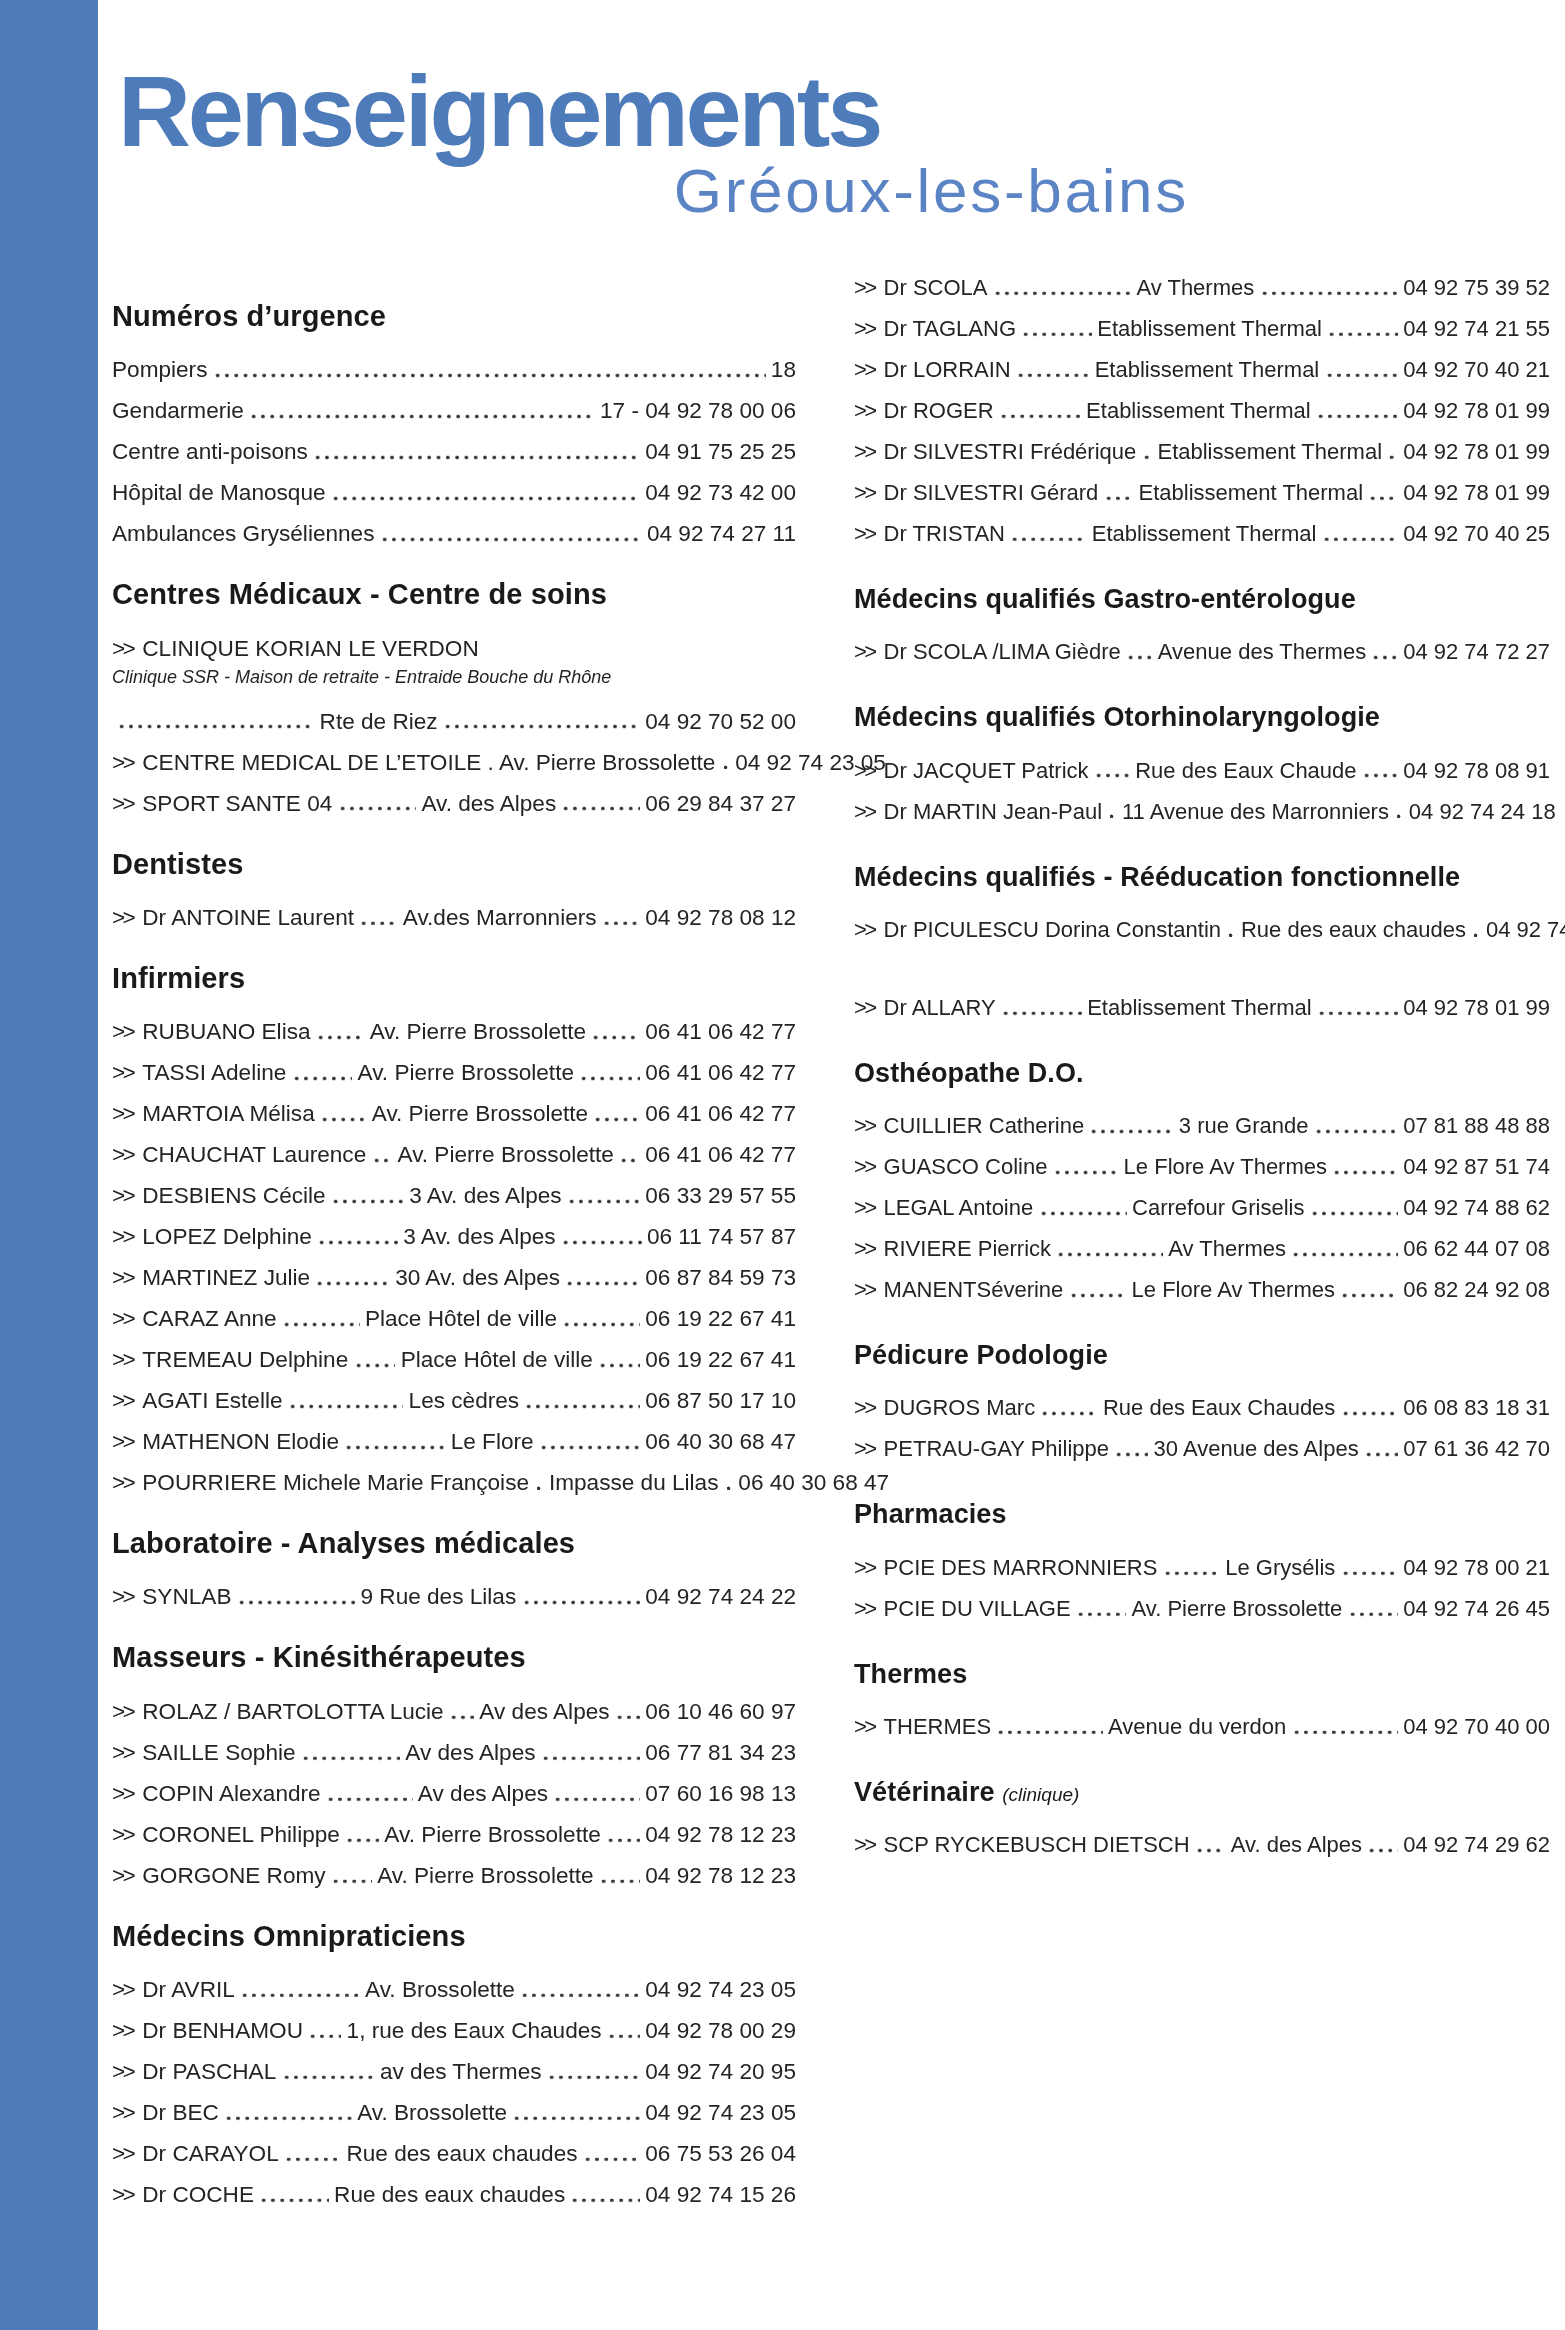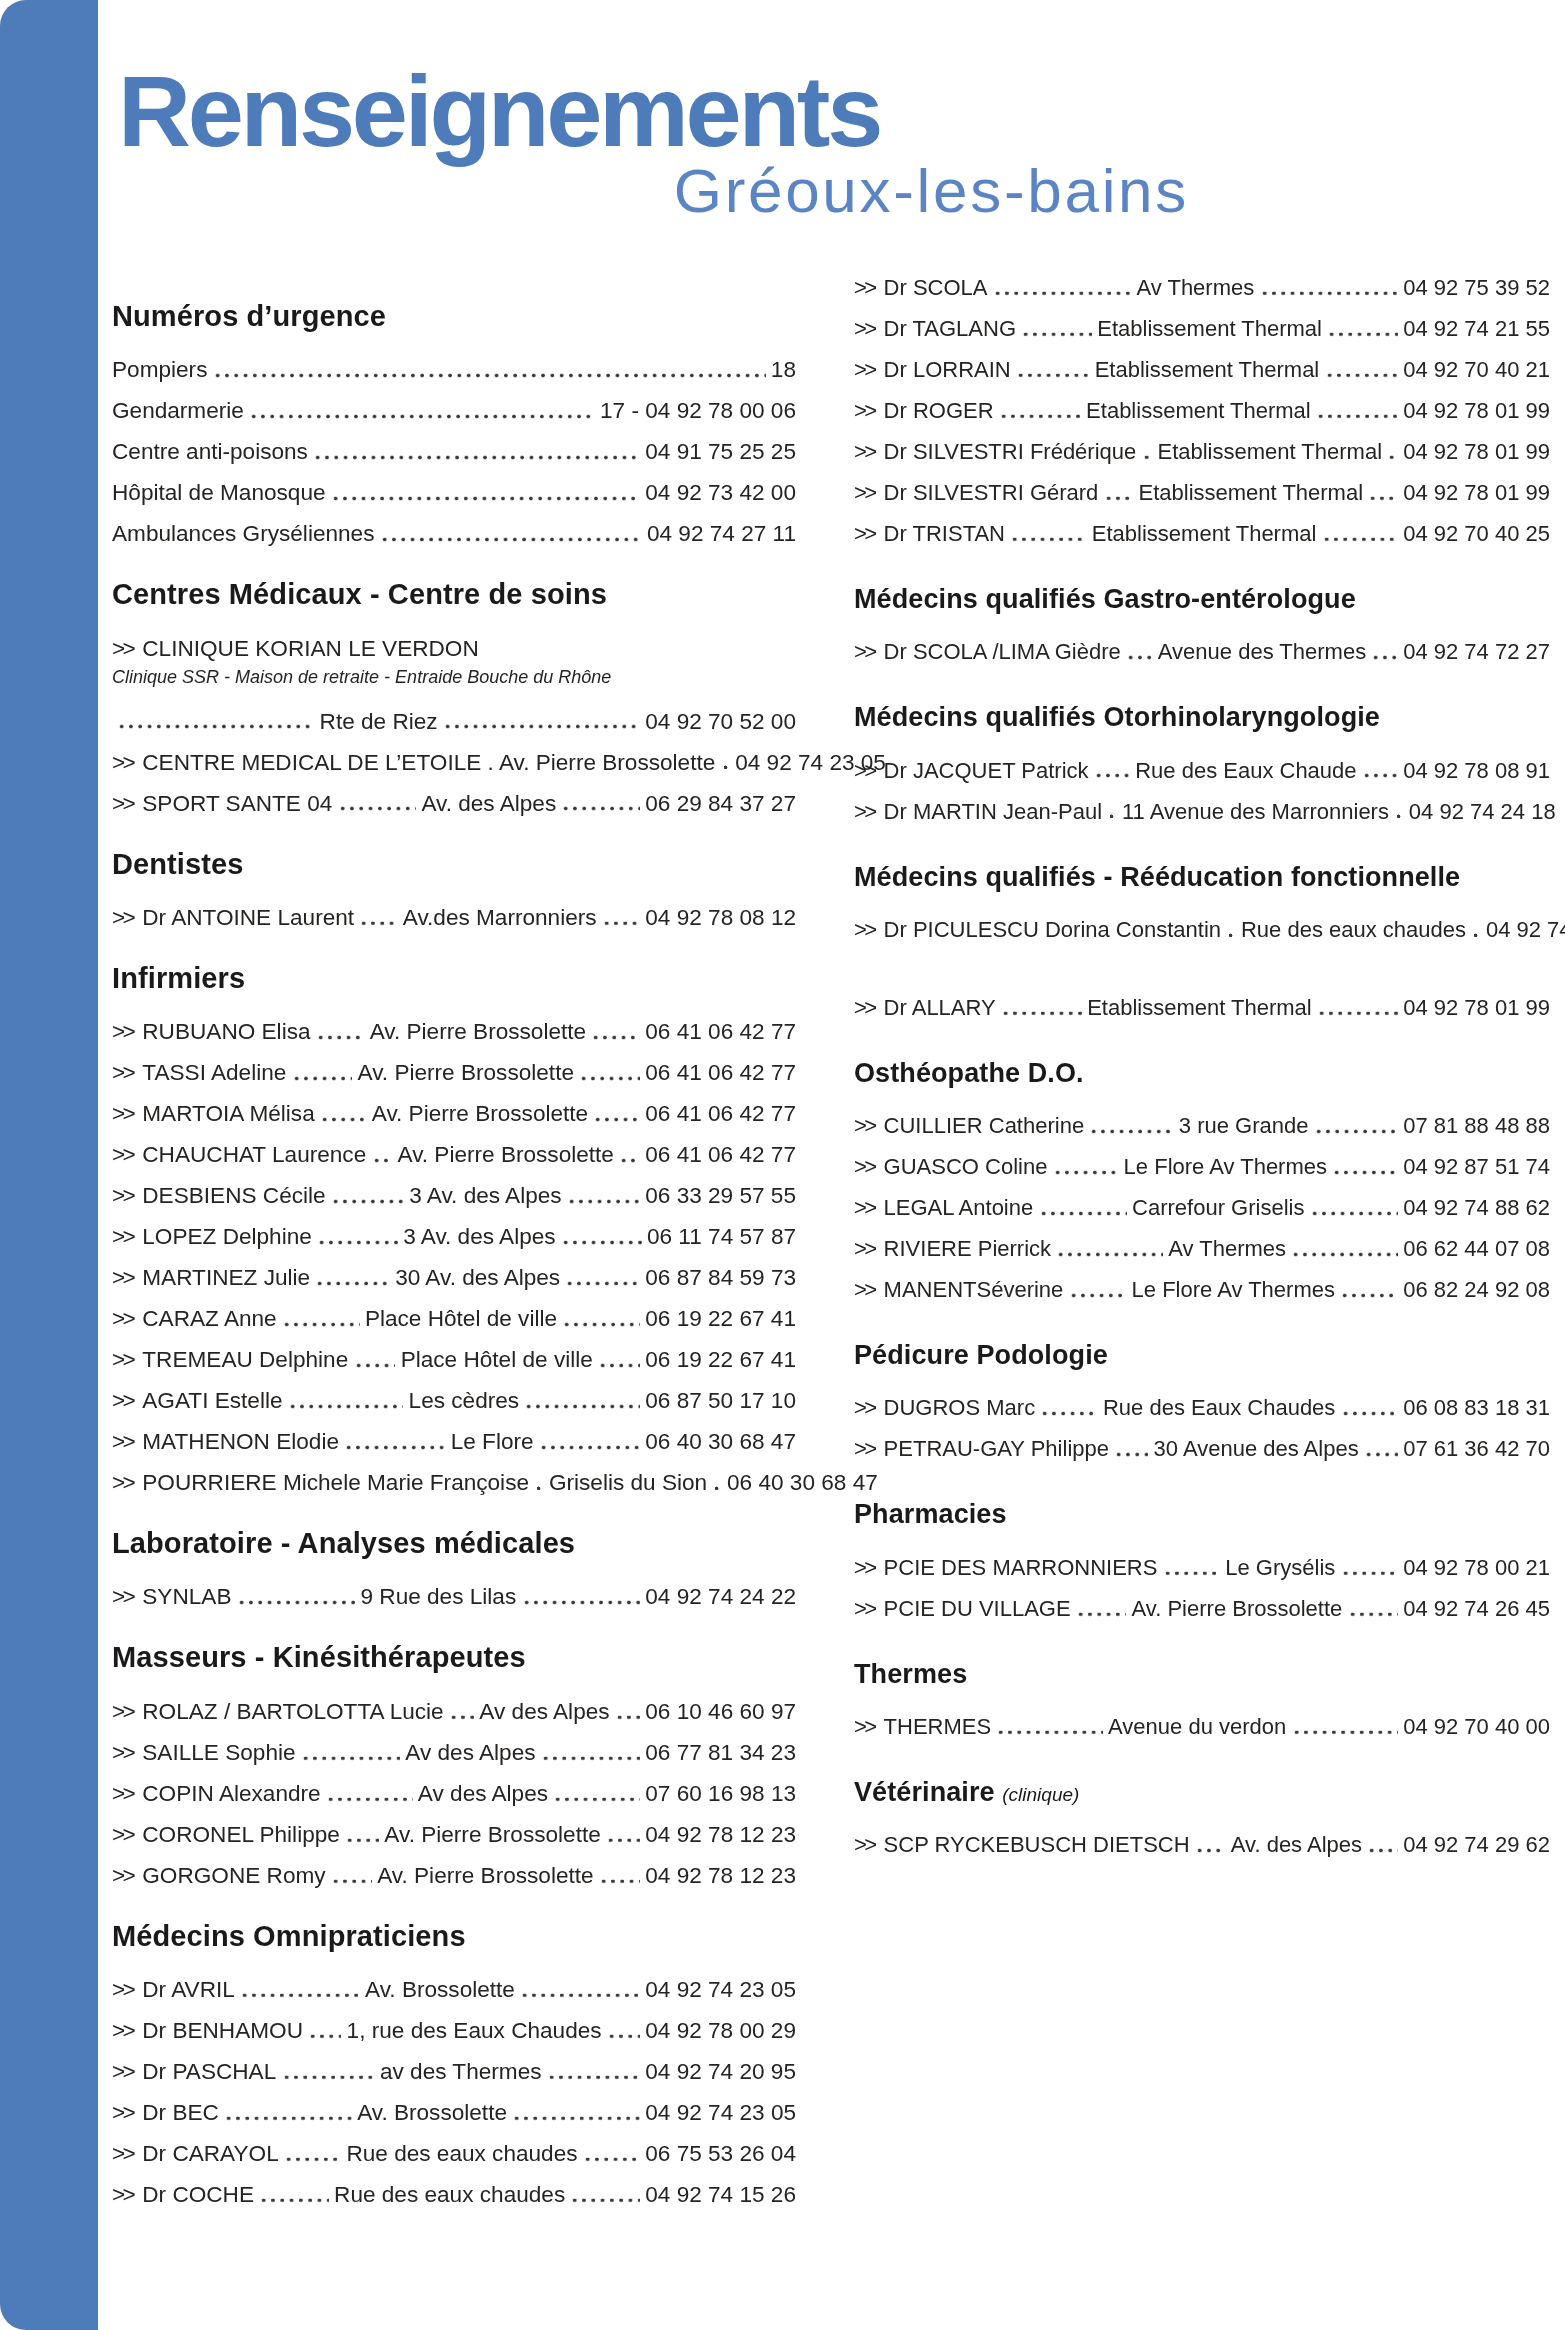--- a/index.html
+++ b/index.html
@@ -1,17 +1,17 @@
 <!DOCTYPE html>
 <html style="--accent: #4e7cba; --title: #4e7cba; --subtitle: #5b84c4; --heading: #1a1a1a; --text: #262422;font-size:10.6px"><head>
 <meta charset="utf-8">
 <style>
   html,body{margin:0;padding:0;background:#ffffff;}
   .page{position:relative;width:1566px;height:2330px;background:#ffffff;
-        font-family:"Liberation Sans", sans-serif;color:var(--text,#262422);overflow:hidden;border-radius:26px;}
+        font-family:"Liberation Sans", sans-serif;color:var(--text,#262422);overflow:hidden;}
   .accent-bar{position:absolute;left:0;top:0;width:98px;height:2330px;background:var(--accent,#4e7cba);}
   .header{position:absolute;left:118px;top:58px;width:1071px;}
   .title{font-size:101px;font-weight:bold;color:var(--title,#4e7cba);letter-spacing:-3.3px;line-height:1.05;margin:0;}
   .subtitle{text-align:right;font-size:62px;color:var(--subtitle,#5b84c4);font-weight:300;
             letter-spacing:2.7px;line-height:1;margin-top:-4px;}
   .col{position:absolute;}
   .col-left{left:112px;top:300px;width:684px;}
   .col-right{left:854px;top:260px;width:696px;}
   section{margin:0 0 31px 0;}
   .col-right section{margin-bottom:37px;}
@@ -192,21 +192,21 @@
           <span class="name">MATHENON Elodie</span>
           <span class="dots"></span>
           <span class="addr">Le Flore</span>
           <span class="dots"></span>
           <span class="phone">06 40 30 68 47</span>
         </div>
         <div class="row">
           <span class="bullet">&gt;&gt;</span>
           <span class="name">POURRIERE Michele Marie Françoise</span>
           <span class="dots"></span>
-          <span class="addr">Griselis du Sion</span>
+          <span class="addr">Impasse du Lilas</span>
           <span class="dots"></span>
           <span class="phone">06 40 30 68 47</span>
         </div>
       </section>
       <section>
         <h2>Laboratoire - Analyses médicales</h2>
         <div class="row">
           <span class="bullet">&gt;&gt;</span>
           <span class="name">SYNLAB</span>
           <span class="dots"></span>

